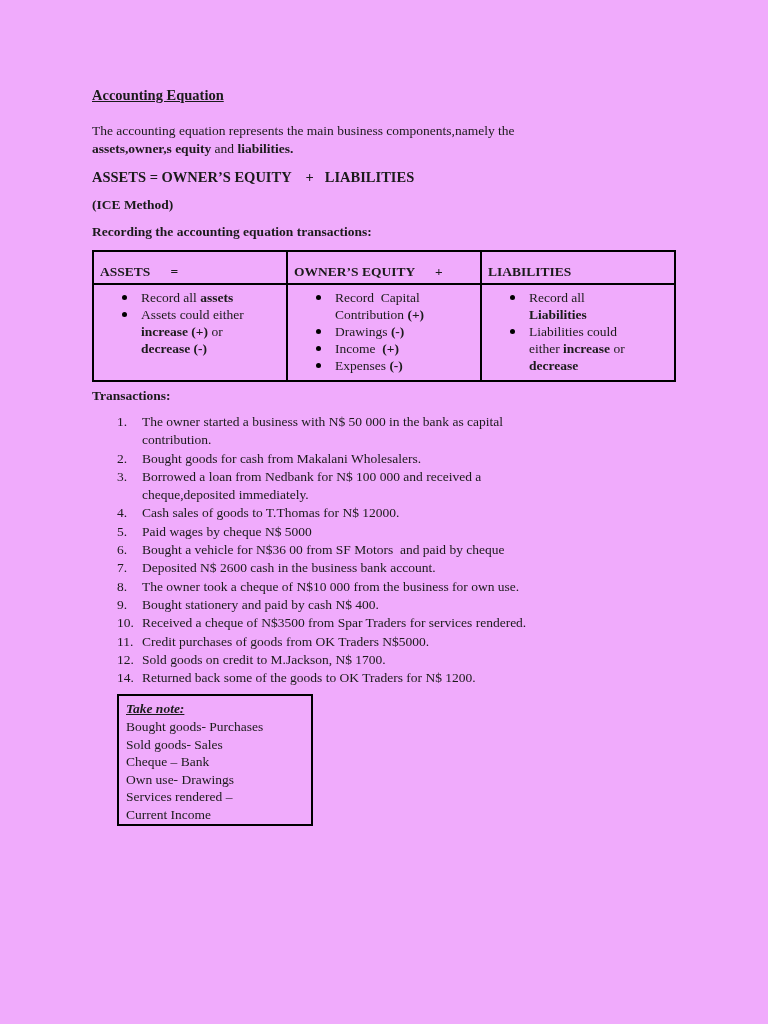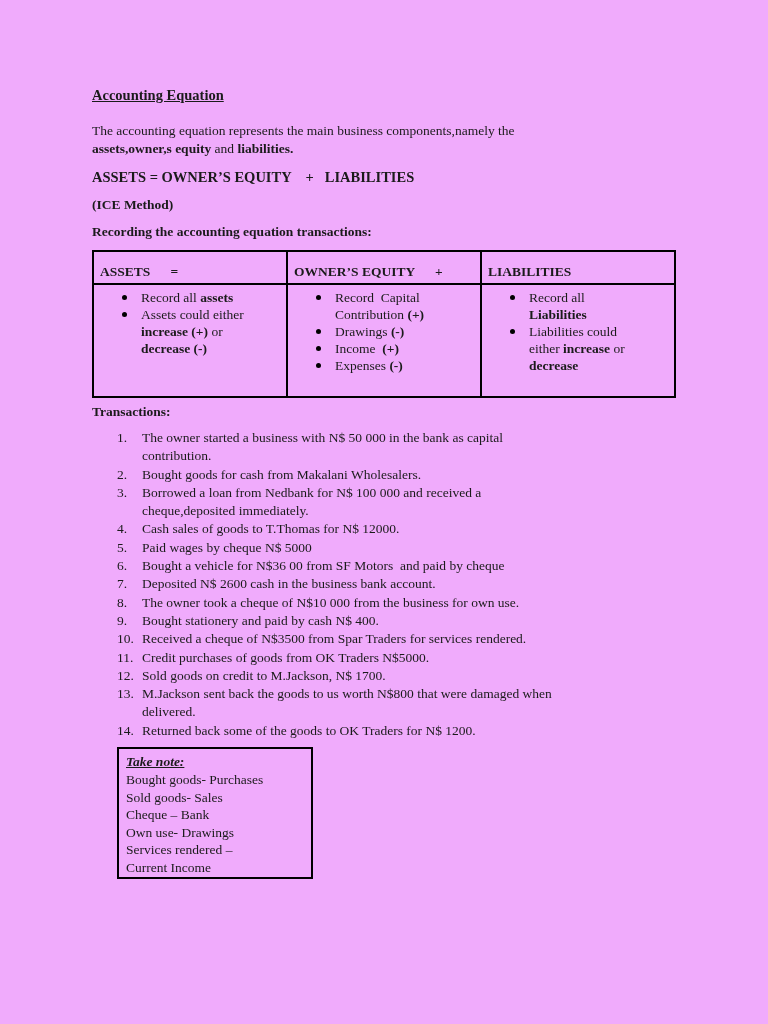--- a/index.html
+++ b/index.html
@@ -52,21 +52,21 @@
     box-sizing: border-box;
   }
   .cell:first-child { border-left: none; }
   .hcell {
     font-weight: bold;
     line-height: 16px;
     padding: 12px 6px 3px 6px;
     border-bottom: 2px solid #000;
     white-space: pre-wrap;
   }
-  .bcell { padding: 4px 4px 22px 4px; line-height: 17px; }
+  .bcell { padding: 4px 4px 6px 4px; line-height: 17px; }
   .brow { display: flex; }
   .dot {
     flex: none;
     width: 5px; height: 5px;
     border-radius: 50%;
     background: #000;
     margin: 6px 14px 0 24px;
   }
   .btx { flex: 1 1 0; min-width: 0; white-space: pre-wrap; }
   .txn-heading { margin-bottom: 8px; }
@@ -211,25 +211,20 @@
       </div>
       <div class="txn">
         <span class="txn-num">11.</span>
         <span class="txn-text">Credit purchases of goods from OK Traders N$5000.</span>
       </div>
       <div class="txn">
         <span class="txn-num">12.</span>
         <span class="txn-text">Sold goods on credit to M.Jackson, N$ 1700.</span>
       </div>
       <div class="txn">
-        <span class="txn-num">13.</span>
-        <span class="txn-text">M.Jackson sent back the goods to us worth N$800 that were damaged when
-delivered.</span>
-      </div>
-      <div class="txn">
         <span class="txn-num">14.</span>
         <span class="txn-text">Returned back some of the goods to OK Traders for N$ 1200.</span>
       </div>
     </div>
 
   <div class="notebox">
     <div class="note-title">Take note:</div>
     <div id="note-lines">
         <div class="note-line">Bought goods- Purchases</div>
         <div class="note-line">Sold goods- Sales</div>

